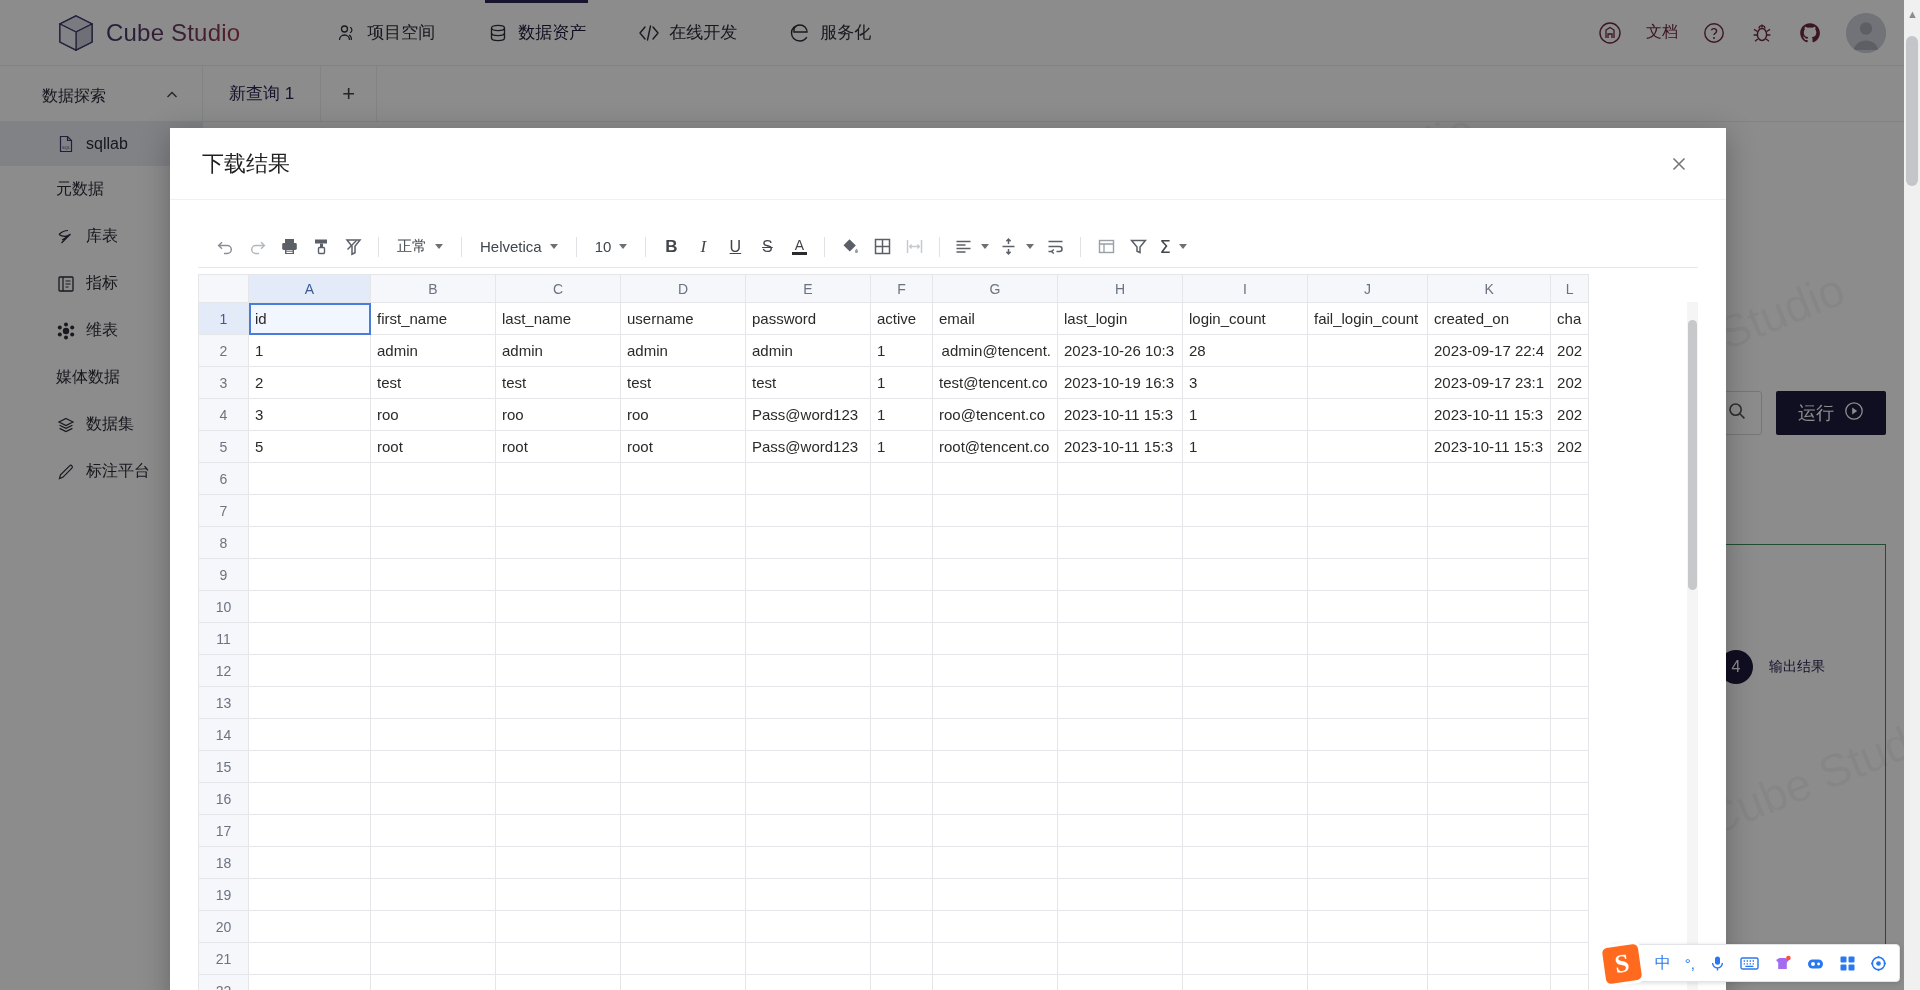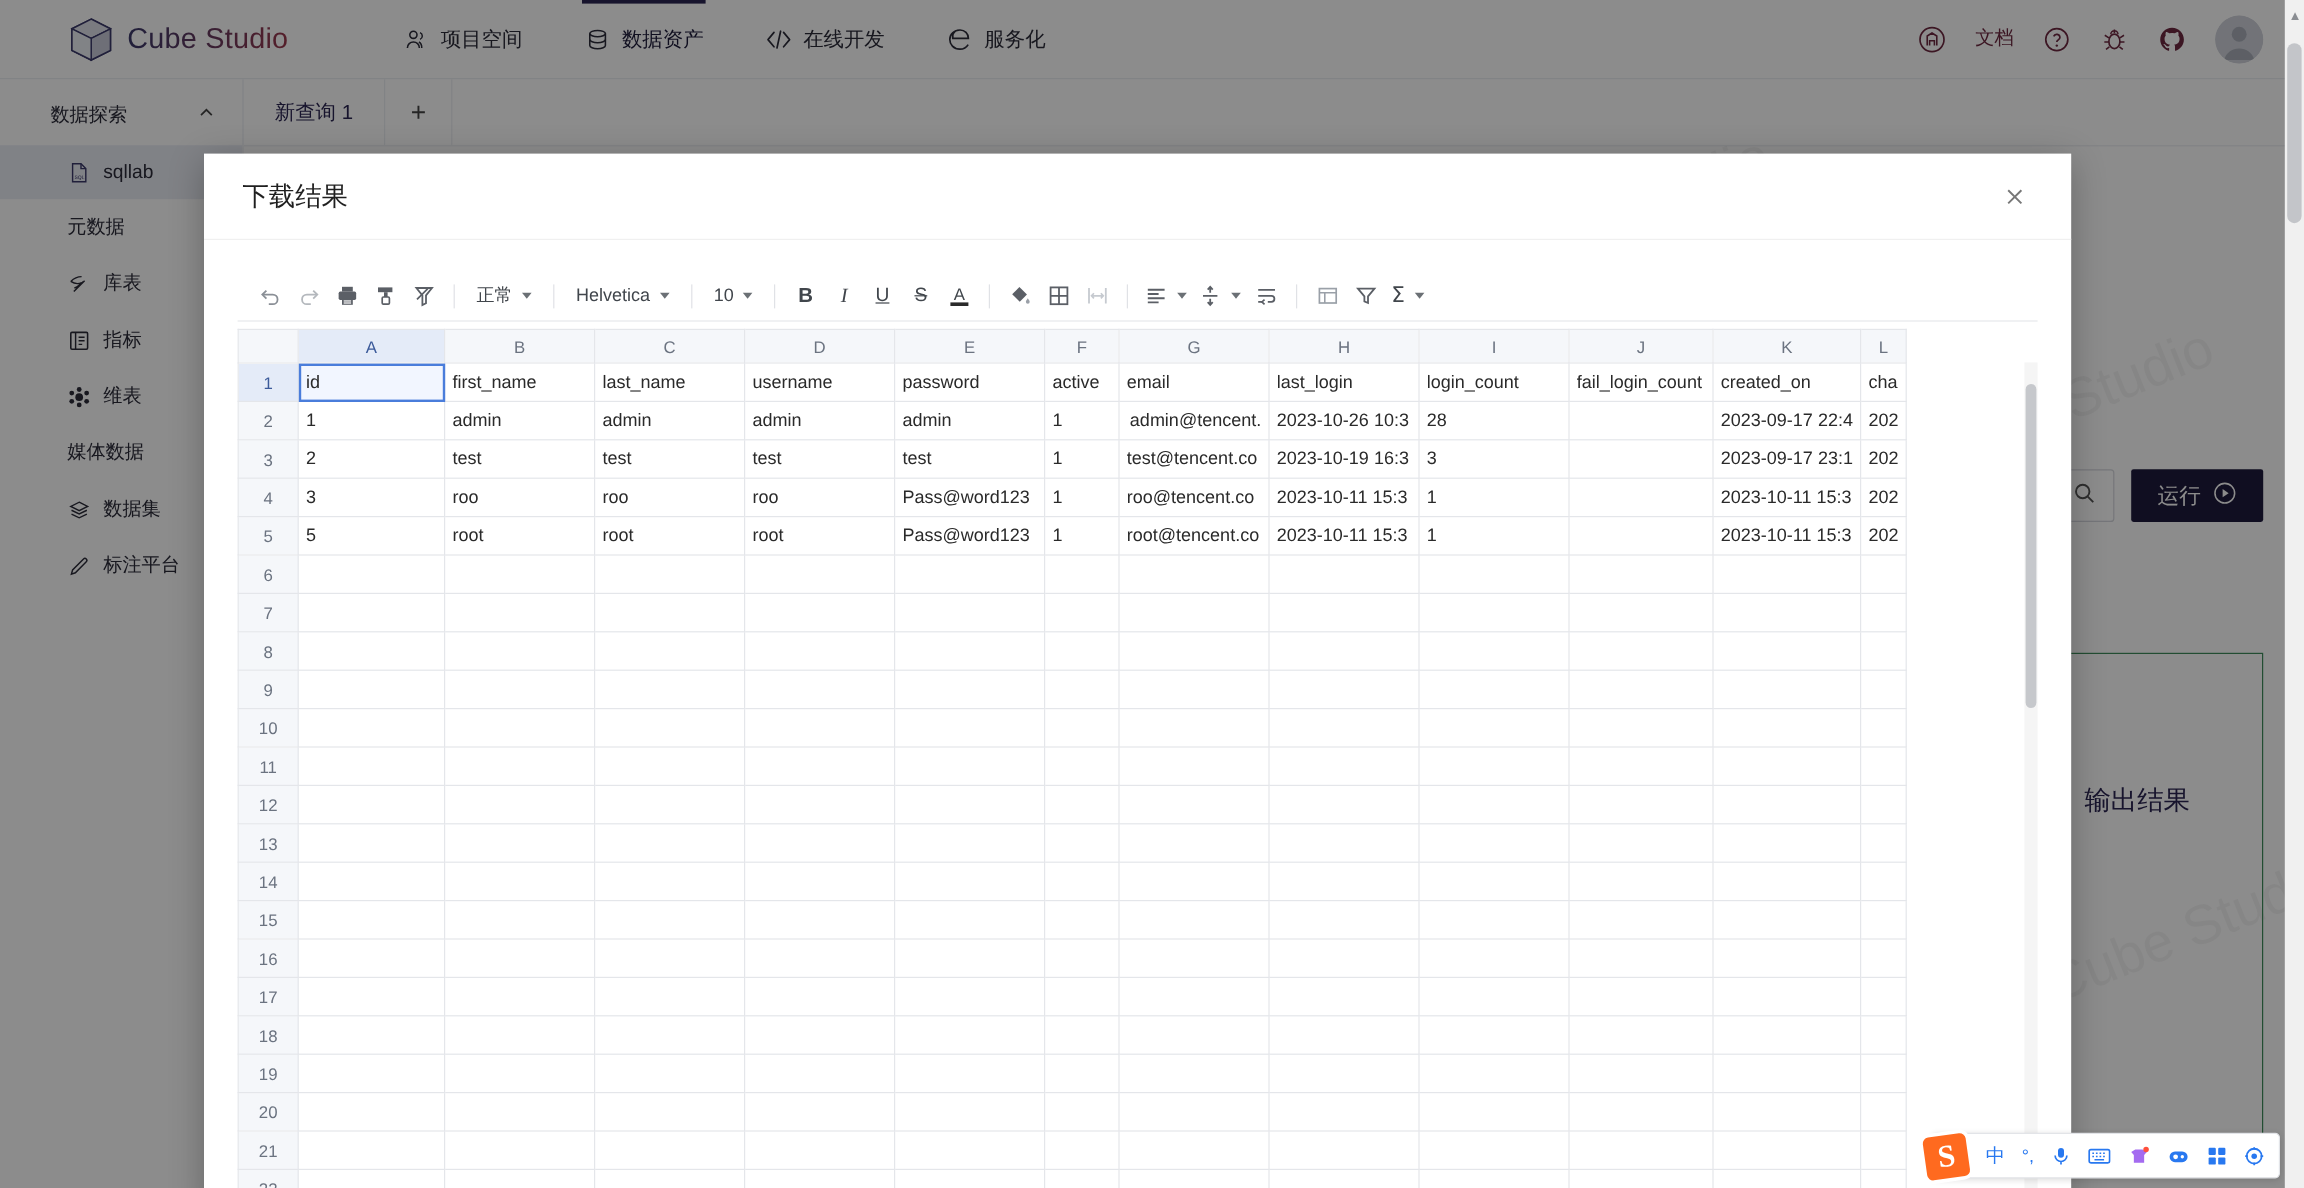--- a/index.html
+++ b/index.html
@@ -113,21 +113,21 @@
   .btn-light {
     height:42px; border:1px solid #d6d8de; background:#fff; display:flex; align-items:center;
     gap:9px; padding: 0 16px; font-size:17px; color:#333; cursor:pointer; border-radius:2px;
   }
   .step-row { position:absolute; right: 60px; top: 105px; display:flex; align-items:center; gap:16px; }
   .step-line { width: 70px; height:2px; background:#2b2552; }
   .step-num {
     width:34px; height:34px; border-radius:50%; background:#1e1a3c; color:#fff;
     display:flex; align-items:center; justify-content:center; font-size:16px;
   }
-  .step-label { font-size:22px; color:#2b2552; }
+  .step-label { font-size:14px; color:#2b2552; }
 
   
   #modal {
     position:absolute; z-index: 100;
     left: 170px; top: 128px; width: 1556px; height: 880px;
     background:#fff; box-shadow: 0 6px 28px rgba(0,0,0,.28);
   }
   #modal-head {
     height: 72px; display:flex; align-items:center;
     padding: 0 30px 0 32px; border-bottom:1px solid #f0f0f0;

